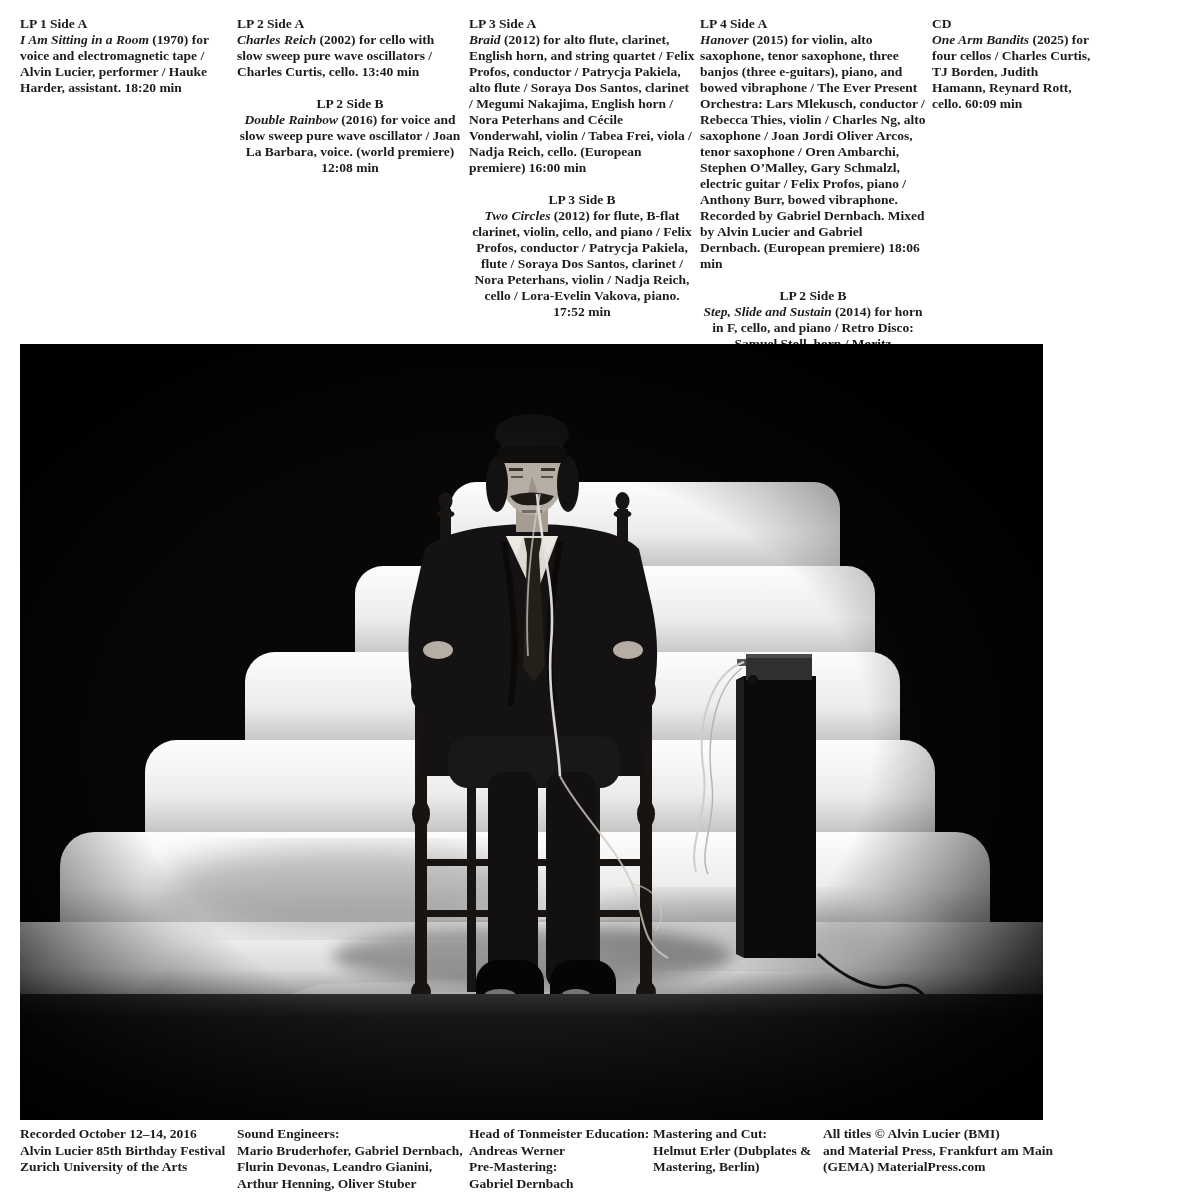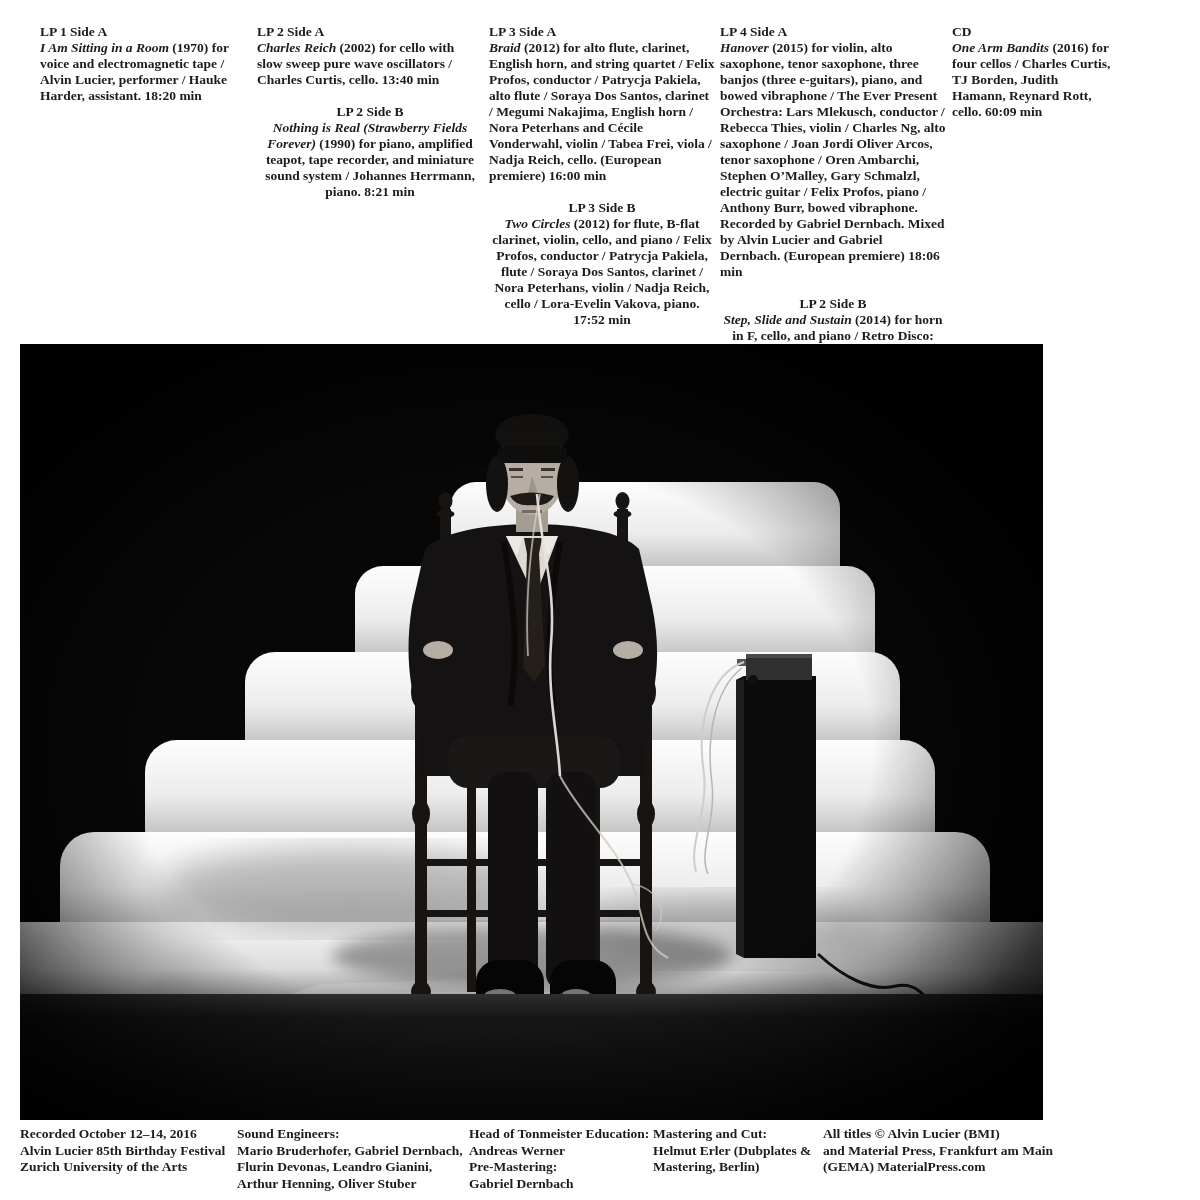--- a/index.html
+++ b/index.html
@@ -2,21 +2,21 @@
 <html><head>
 <meta charset="utf-8">
 <style>
   html,body{margin:0;padding:0;}
   body{
     width:1200px;height:1200px;position:relative;background:#ffffff;
     font-family:"Liberation Serif","DejaVu Serif",serif;
     color:#1e1c1a;overflow:hidden;
   }
   
-  .col{position:absolute;top:24px;font-size:13.5px;line-height:16px;font-weight:700;margin-left:20px;}
+  .col{position:absolute;top:16px;font-size:13.5px;line-height:16px;font-weight:700;}
   .c0{left:20px;width:212px;}
   .c1{left:237px;width:226px;}
   .c2{left:469px;width:226px;}
   .c3{left:700px;width:226px;}
   .c4{left:932px;width:162px;}
   .sec + .sec{margin-top:16px;text-align:center;}
   h3.side{margin:0;font-size:13.5px;font-weight:700;}
   p.work{margin:0;}
   i.wt{font-style:italic;}
   
@@ -41,21 +41,21 @@
     </div>
   </div>
 
   <div class="col c1">
     <div class="sec">
       <h3 class="side">LP 2 Side A</h3>
       <p class="work"><i class="wt">Charles Reich</i><span> (2002) for cello with slow sweep pure wave oscillators / Charles Curtis, cello. 13:40 min</span></p>
     </div>
     <div class="sec">
       <h3 class="side">LP 2 Side B</h3>
-      <p class="work"><i class="wt">Nothing is Real (Strawberry Fields Forever)</i><span> (1990) for piano, amplified teapot, tape recorder, and miniature sound system / Johannes Herrmann, piano. 8:21 min</span></p>
+      <p class="work"><i class="wt">Double Rainbow</i><span> (2016) for voice and slow sweep pure wave oscillator / Joan La Barbara, voice. (world premiere) 12:08 min</span></p>
     </div>
   </div>
 
   <div class="col c2">
     <div class="sec">
       <h3 class="side">LP 3 Side A</h3>
       <p class="work"><i class="wt">Braid</i><span> (2012) for alto flute, clarinet, English horn, and string quartet / Felix Profos, conductor / Patrycja Pakiela, alto flute / Soraya Dos Santos, clarinet / Megumi Nakajima, English horn / Nora Peterhans and Cécile Vonderwahl, violin / Tabea Frei, viola / Nadja Reich, cello. (European premiere) 16:00 min</span></p>
     </div>
     <div class="sec">
       <h3 class="side">LP 3 Side B</h3>
@@ -70,21 +70,21 @@
     </div>
     <div class="sec">
       <h3 class="side">LP 2 Side B</h3>
       <p class="work"><i class="wt">Step, Slide and Sustain</i><span> (2014) for horn in F, cello, and piano / Retro Disco: Samuel Stoll, horn / Moritz Muellenbach, cello / Simone Keller, piano. (world premiere) 14:55 min</span></p>
     </div>
   </div>
 
   <div class="col c4">
     <div class="sec">
       <h3 class="side">CD</h3>
-      <p class="work"><i class="wt">One Arm Bandits</i><span> (2016) for four cellos / Charles Curtis, TJ Borden, Judith Hamann, Reynard Rott, cello. 60:09 min</span></p>
+      <p class="work"><i class="wt">One Arm Bandits</i><span> (2025) for four cellos / Charles Curtis, TJ Borden, Judith Hamann, Reynard Rott, cello. 60:09 min</span></p>
     </div>
   </div>
 
 </section>
 
 <svg class="photo" viewBox="0 0 1023 776" aria-hidden="true">
   <defs>
     <linearGradient id="gStep" x1="0" y1="0" x2="0" y2="1">
       <stop offset="0" stop-color="#fdfdfd"></stop>
         <stop offset="0.45" stop-color="#ececec"></stop>

